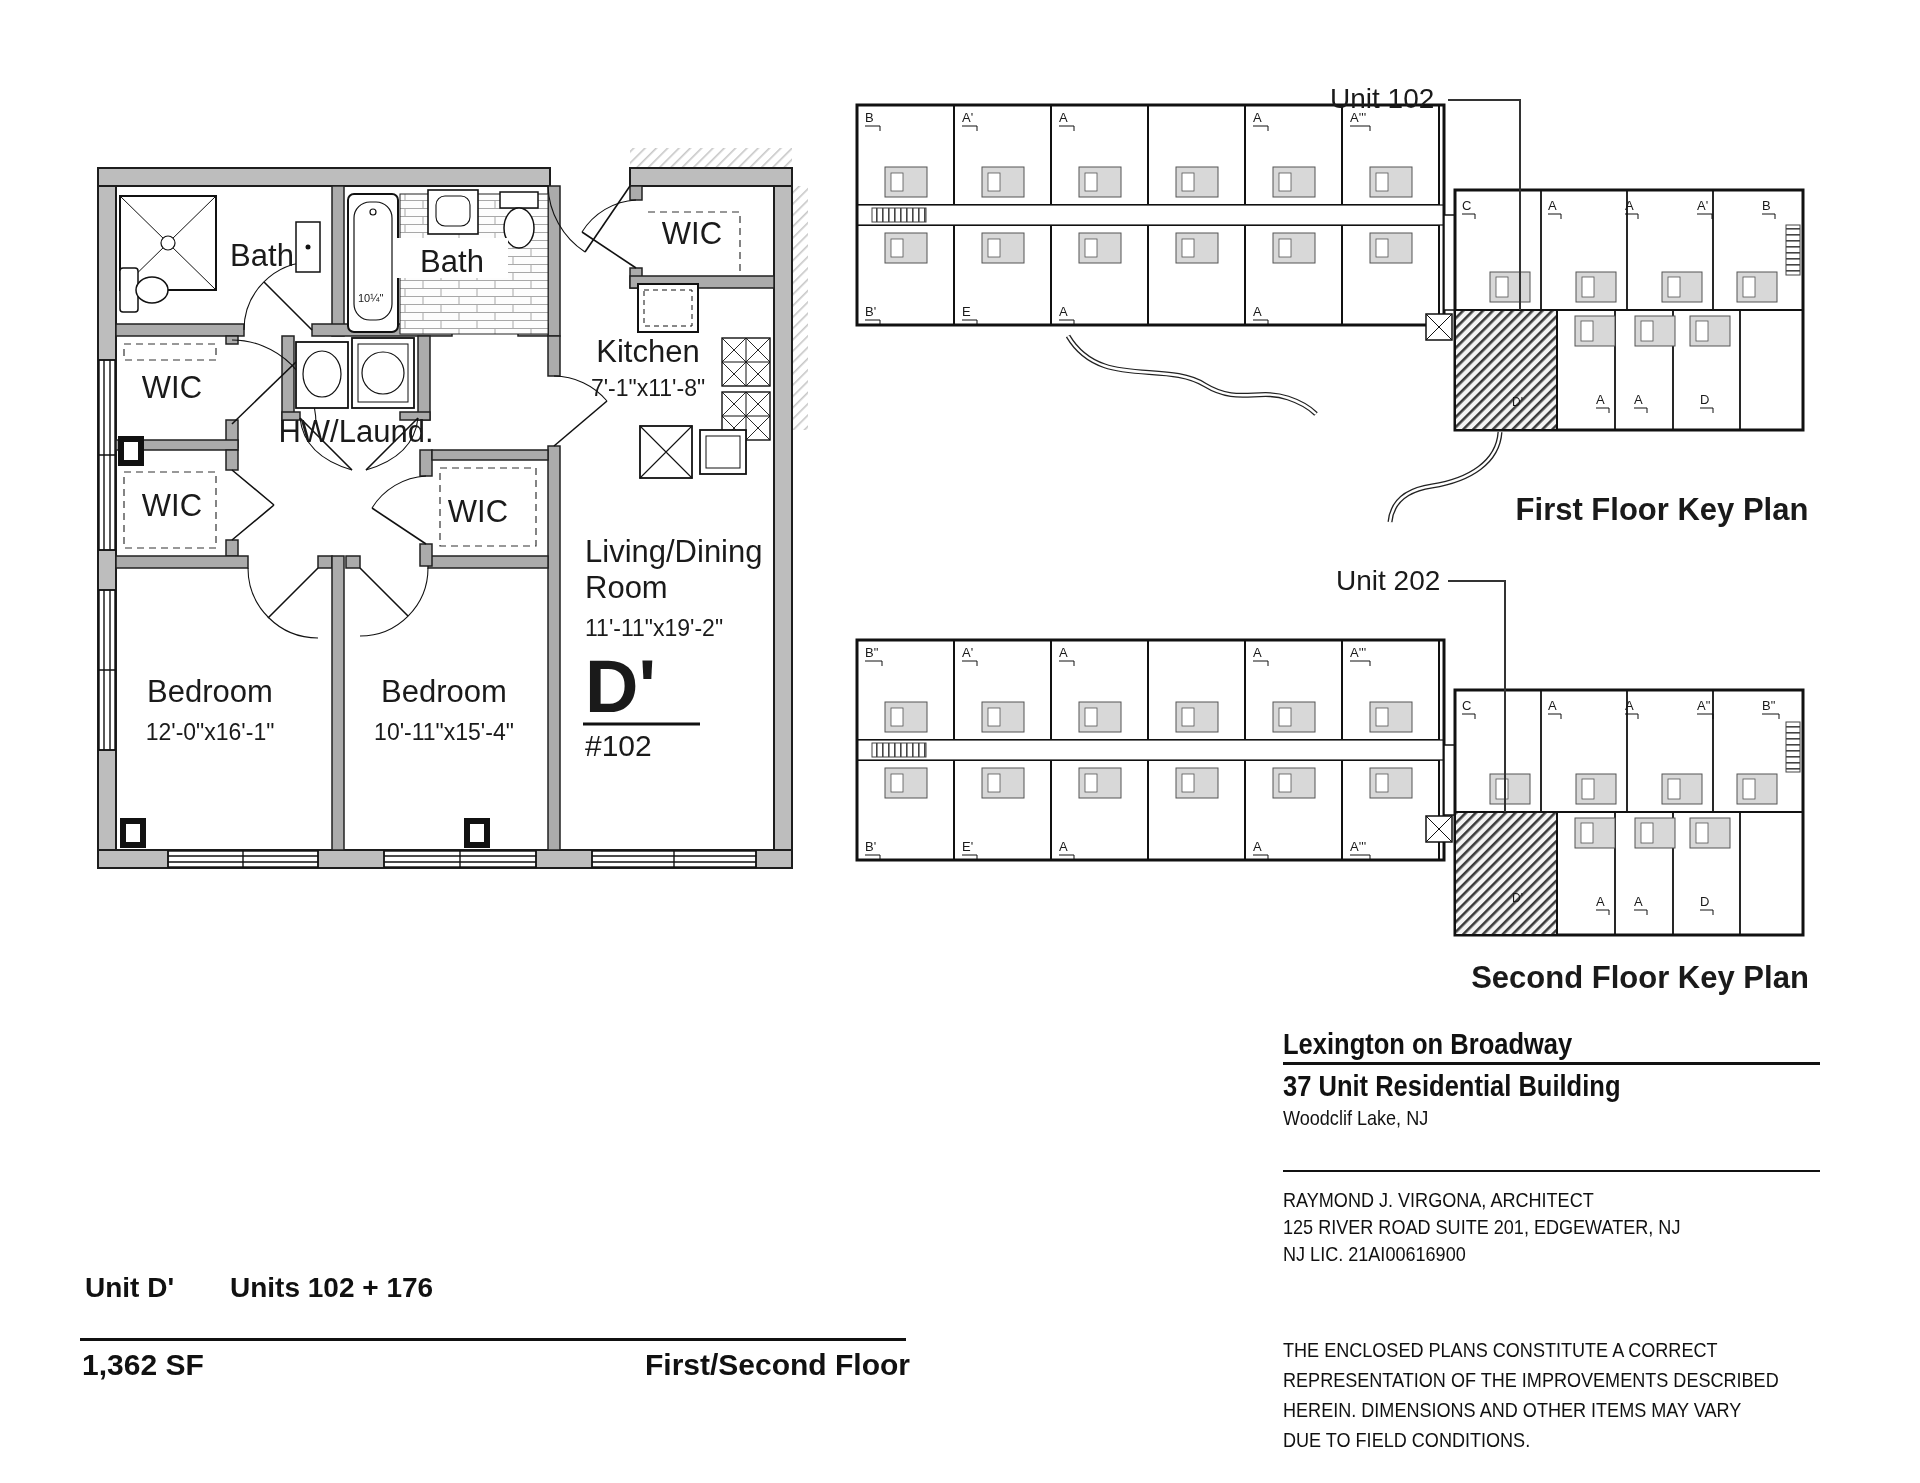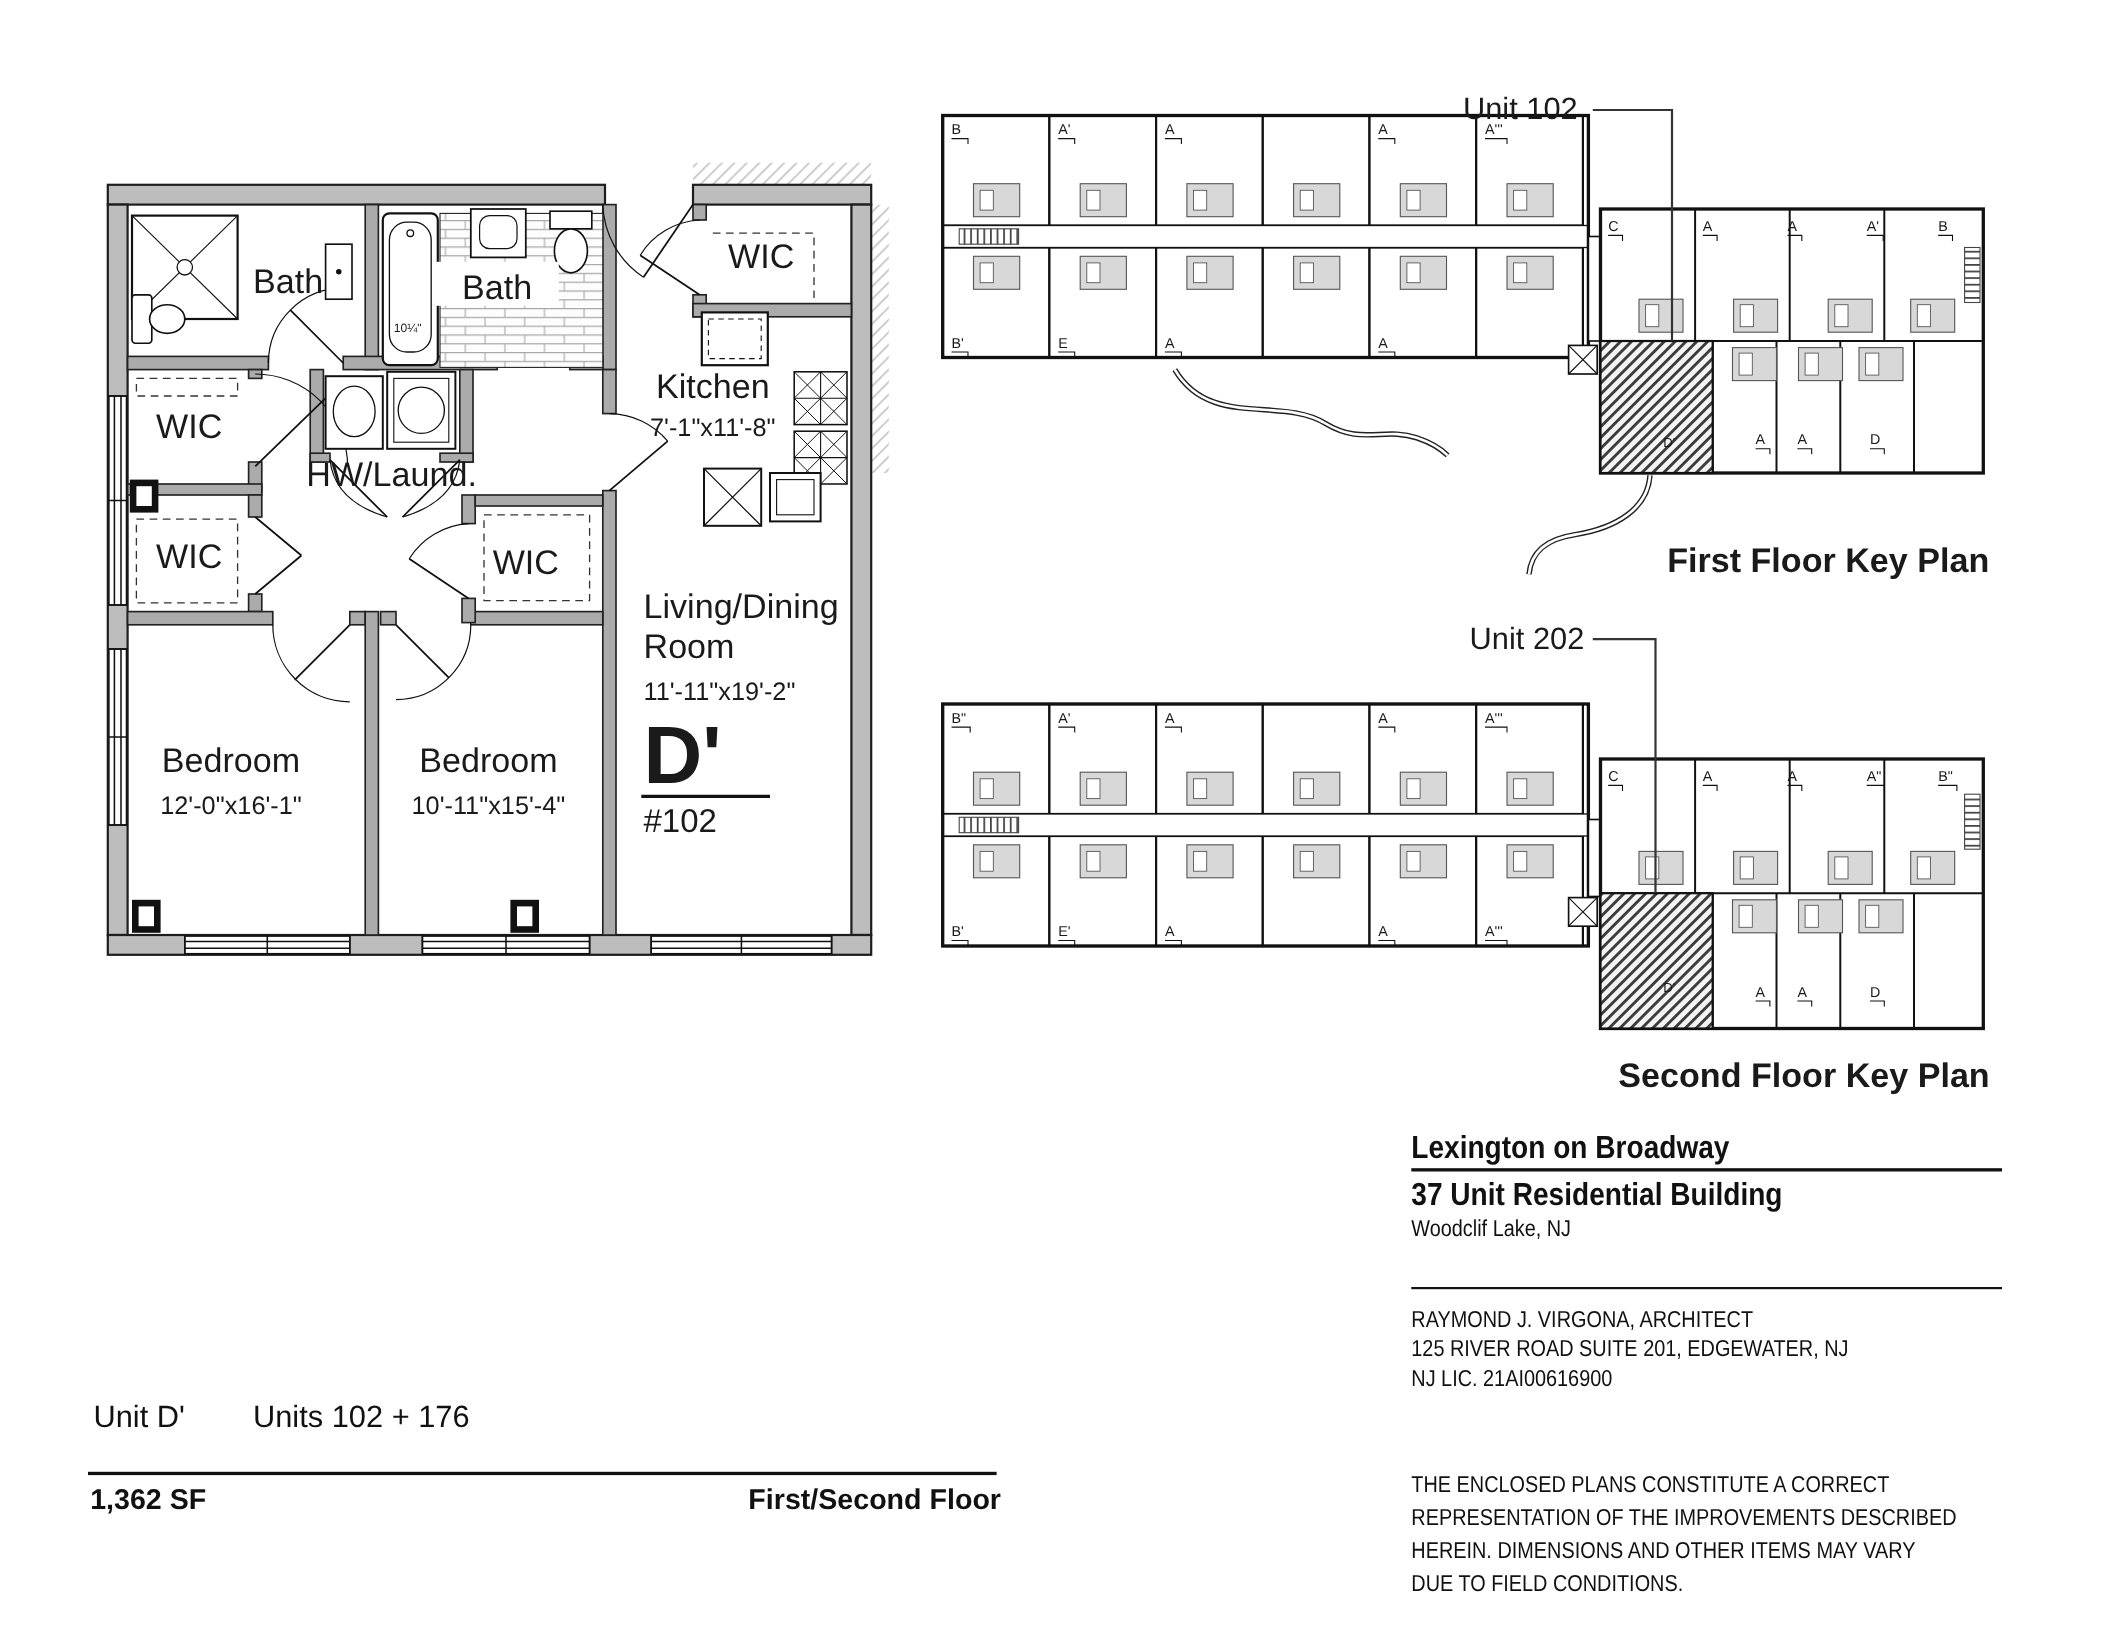--- a/index.html
+++ b/index.html
@@ -7,22 +7,22 @@
         font-family:"Liberation Sans",sans-serif;color:#111;}
   svg{position:absolute;left:0;top:0;}
   svg text{font-family:"Liberation Sans",sans-serif;fill:#1a1a1a;}
   .tag{font-size:13px;}
   .hl{font-size:12px;}
   .cap{font-size:31px;font-weight:bold;}
   .ulbl{font-size:28px;}
   .rl{font-size:31px;}
   .rs{font-size:23px;}
   .tiny{font-size:11px;}
-  .ftxt{position:absolute;font-weight:normal;font-size:28px;white-space:nowrap;}
-  .bigftxt{position:absolute;font-weight:bold;font-size:26px;white-space:nowrap;}
+  .ftxt{position:absolute;font-weight:bold;font-size:28px;white-space:nowrap;}
+  .bigftxt{position:absolute;font-weight:bold;font-size:30px;white-space:nowrap;}
   .rule{position:absolute;background:#111;}
   .tb-bold{position:absolute;font-weight:bold;font-size:29px;white-space:nowrap;
            transform:scaleX(.88);transform-origin:0 0;}
   .cond{position:absolute;font-size:21px;white-space:nowrap;transform:scaleX(.86);transform-origin:0 0;line-height:24px;}
   .cond div{margin:0 0 3px 0;}
   .disc{line-height:27px;}
 </style>
 </head>
 <body>
 

